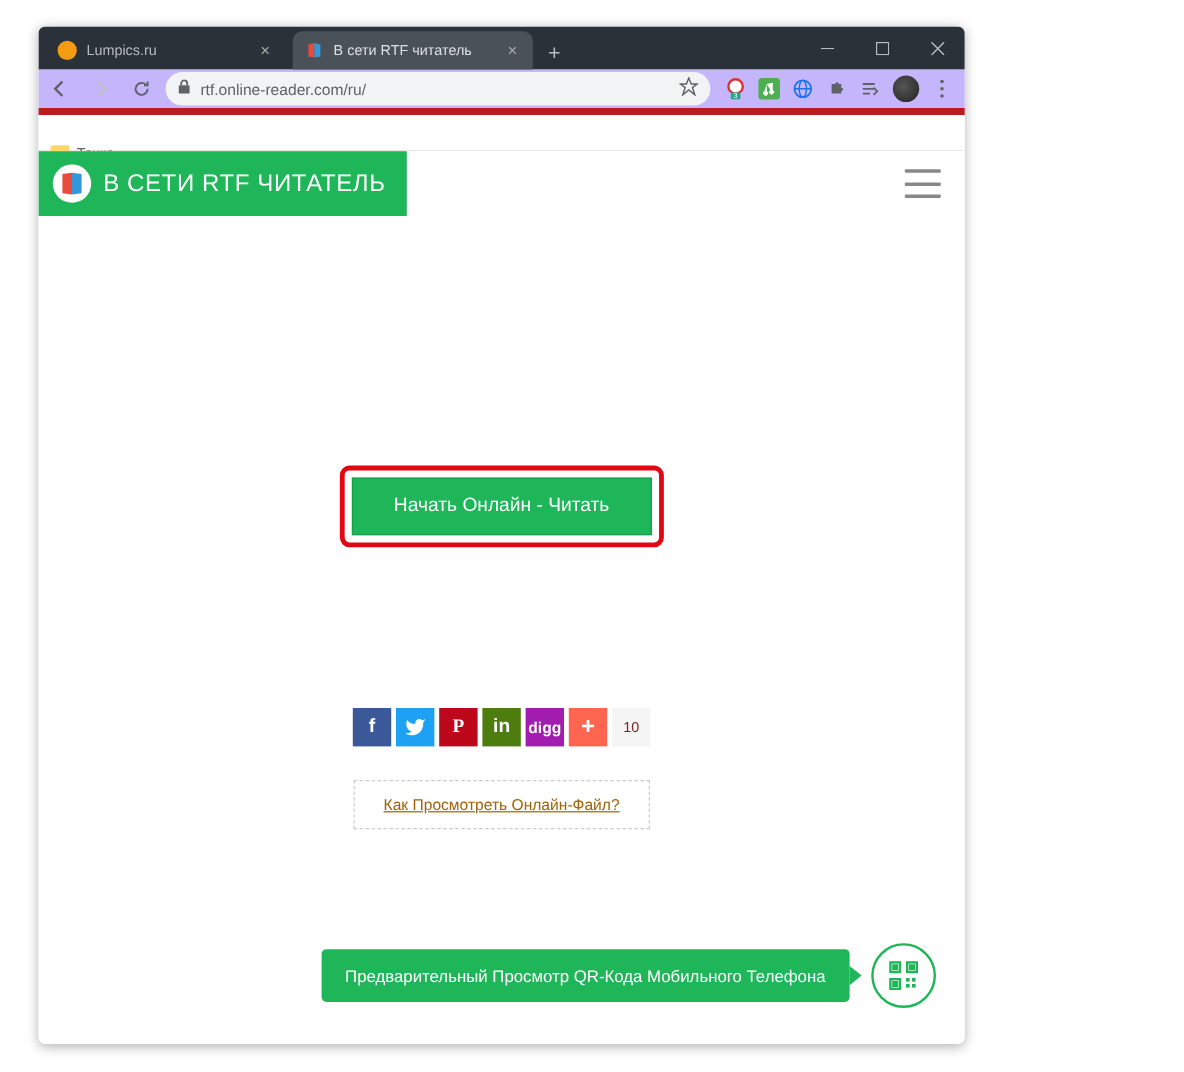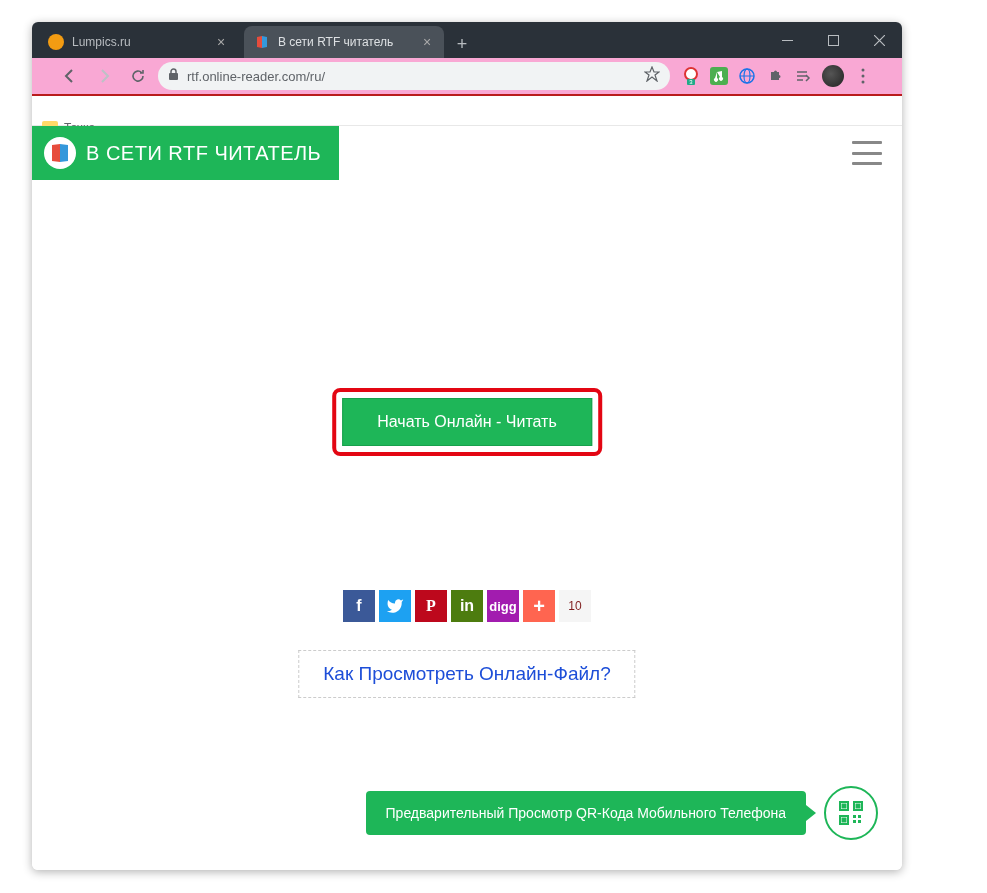--- a/index.html
+++ b/index.html
@@ -1,31 +1,31 @@
 <!DOCTYPE html>
 <html><head>
 <meta charset="utf-8">
 <style>
 * { margin: 0; padding: 0; box-sizing: border-box; font-family: Arial, sans-serif; }
 body { background: #fff; width: 987px; height: 893px; overflow: hidden; position: relative; }
 
-.window { position: absolute; top: 22px; left: 32px; width: 870px; height: 848px; background: #fff; border-radius: 6px; overflow: hidden; box-shadow: 0 2px 10px rgba(0,0,0,0.3); }
+.window { position: absolute; top: 22px; left: 32px; width: 772px; height: 848px; background: #fff; border-radius: 6px; overflow: hidden; box-shadow: 0 2px 10px rgba(0,0,0,0.3); }
 
 .titlebar { height: 36px; background: #2a3139; display: flex; align-items: center; }
 .tabs-area { display: flex; height: 36px; flex: 1; align-items: flex-end; }
 .tab { height: 32px; display: flex; align-items: center; padding: 0 10px; gap: 8px; border-radius: 8px 8px 0 0; min-width: 200px; font-size: 12px; color: #b8bcc0; cursor: pointer; margin-left: 6px; }
 .tab.active { background: #4a5159; color: #dde0e3; }
 .tab-favicon { width: 16px; height: 16px; border-radius: 50%; display: flex; align-items: center; justify-content: center; flex-shrink: 0; }
 .tab-title { flex: 1; white-space: nowrap; overflow: hidden; text-overflow: ellipsis; }
 .tab-close { width: 14px; height: 14px; display: flex; align-items: center; justify-content: center; color: #aaa; font-size: 14px; }
 .new-tab { width: 28px; height: 28px; display: flex; align-items: center; justify-content: center; color: #b8bcc0; font-size: 18px; cursor: pointer; margin-left: 4px; }
 .window-controls { display: flex; height: 36px; }
 .win-btn { width: 46px; display: flex; align-items: center; justify-content: center; color: #b8bcc0; cursor: pointer; }
 
-.addrbar { height: 38px; background: #f9a8d4; display: flex; align-items: center; padding: 0 24px; gap: 6px; border-bottom: 2px solid #b91c1c; }
+.addrbar { height: 38px; background: #c4b5fd; display: flex; align-items: center; padding: 0 4px; gap: 6px; border-bottom: 6px solid #b91c1c; }
 .nav-btn { width: 28px; height: 28px; display: flex; align-items: center; justify-content: center; color: #5f6368; cursor: pointer; border-radius: 50%; }
 .nav-btn.disabled { color: #bdc1c6; }
 .omnibox { flex: 1; height: 28px; background: #f1f3f4; border-radius: 14px; display: flex; align-items: center; padding: 0 10px; gap: 8px; }
 .lock-icon { color: #5f6368; font-size: 12px; }
 .url-text { flex: 1; font-size: 13px; color: #5f6368; }
 .star-icon { color: #5f6368; }
 .ext-icons { display: flex; align-items: center; gap: 10px; padding: 0 6px; }
 .ext-icon { width: 18px; height: 18px; display: flex; align-items: center; justify-content: center; border-radius: 3px; cursor: pointer; }
 
 .bookmarks-bar { height: 30px; background: #fff; display: flex; align-items: center; padding: 0 10px; gap: 6px; border-bottom: 1px solid #e8e8e8; font-size: 12px; color: #5f6368; }
@@ -50,21 +50,21 @@
 .social-btn { width: 32px; height: 32px; display: flex; align-items: center; justify-content: center; color: #fff; font-size: 16px; font-weight: bold; cursor: pointer; }
 .fb { background: #3b5998; }
 .tw { background: #1da1f2; }
 .pin { background: #bd081c; }
 .li { background: #4d7c0f; }
 .digg { background: #a21caf; font-size: 13px; }
 .plus { background: #ff6550; font-size: 20px; }
 .count { width: 32px; height: 32px; background: #f5f5f5; display: flex; align-items: center; justify-content: center; font-size: 12px; color: #7f1d1d; }
 
 .links-row { position: absolute; top: 470px; left: 50%; transform: translateX(-50%); display: flex; gap: 12px; }
-.link-box { border: 1px dashed #ccc; padding: 12px 24px; font-size: 19px; color: #1d4ed8; cursor: pointer; white-space: nowrap; }
+.link-box { border: 1px dashed #ccc; padding: 12px 24px; font-size: 13px; color: #a16207; cursor: pointer; white-space: nowrap; text-decoration: underline; }
 
 .qr-banner { position: absolute; bottom: 30px; right: 24px; display: flex; align-items: center; gap: 0; }
 .qr-text-btn { background: #1eb658; color: #fff; padding: 14px 20px; font-size: 14px; border-radius: 4px; cursor: pointer; position: relative; }
 .qr-text-btn::after { content: ''; position: absolute; right: -10px; top: 50%; transform: translateY(-50%); border-left: 10px solid #1eb658; border-top: 8px solid transparent; border-bottom: 8px solid transparent; }
 .qr-circle { width: 54px; height: 54px; border: 2px solid #1eb658; border-radius: 50%; display: flex; align-items: center; justify-content: center; margin-left: 18px; cursor: pointer; color: #1eb658; }
 </style>
 </head>
 <body>
 
 <div class="window">

